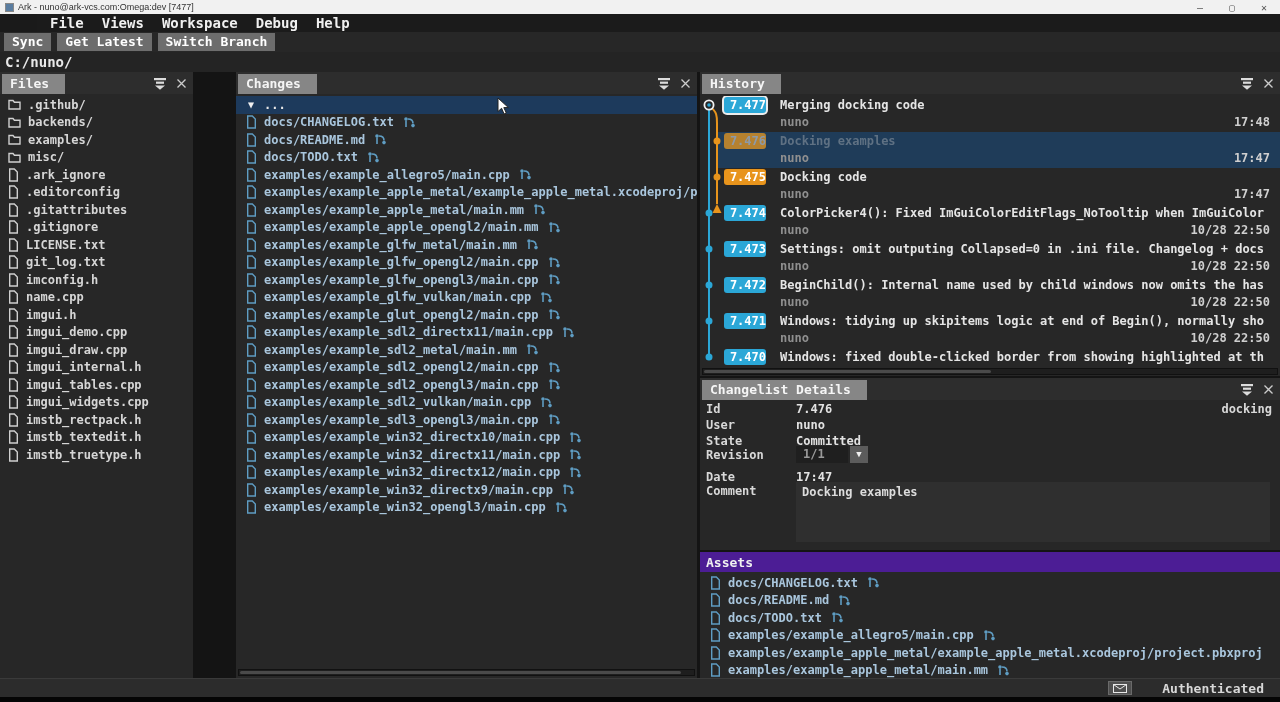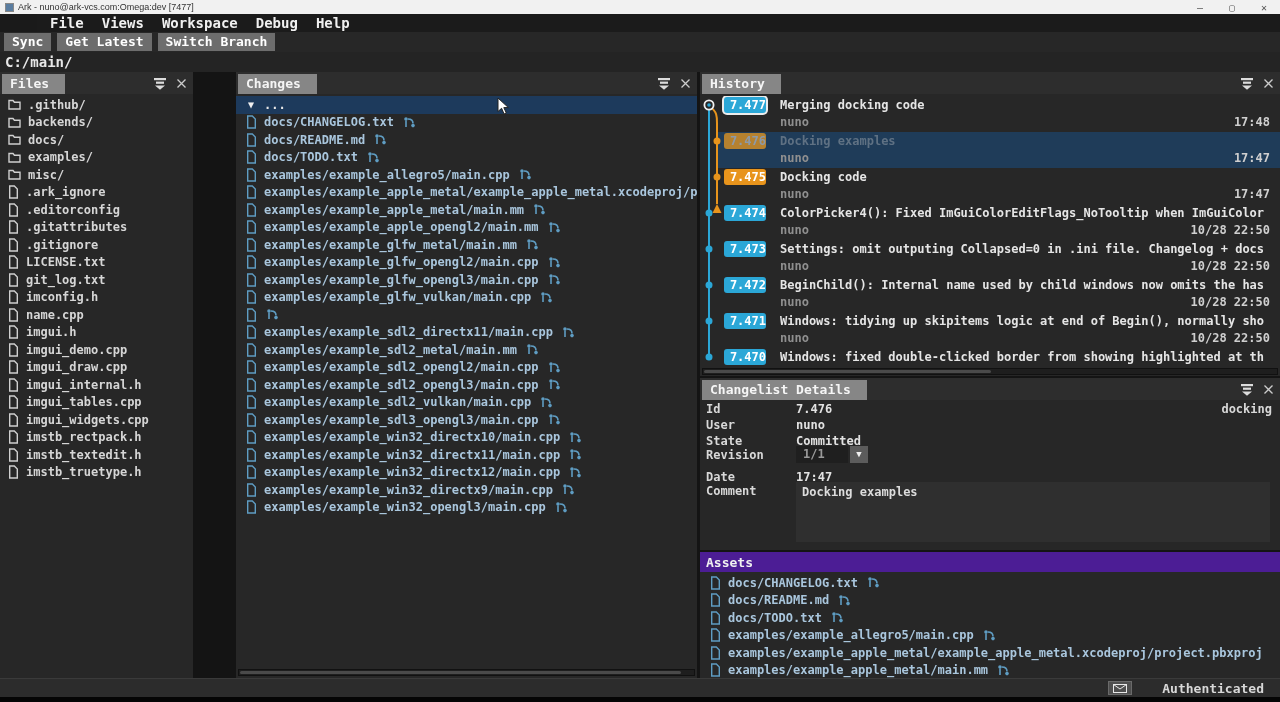--- a/index.html
+++ b/index.html
@@ -139,21 +139,21 @@
     <span class="menuitem">Workspace</span>
     <span class="menuitem">Debug</span>
     <span class="menuitem">Help</span>
   </div>
 <div class="toolbar" id="toolbar">
     <span class="tbtn">Sync</span>
     <span class="tbtn">Get Latest</span>
     <span class="tbtn">Switch Branch</span>
   </div>
 <div class="pathbar">
-  <span>C:/main/</span>
+  <span>C:/nuno/</span>
 </div>
 
 <div class="main">
 
   <div class="panel panel-files">
     <div class="phead">
       <span class="ptab">Files</span>
       <span class="picons">
         <span class="iconbox">
             <svg width="14" height="13" viewBox="0 0 14 13">
@@ -185,28 +185,20 @@
             </svg>
           </span>
      <span>backends/</span>
    </div>
         <div class="frow">
      <span class="iconbox">
             <svg width="13" height="11" viewBox="0 0 13 11">
               <path d="M1 1.5 h4 l1.4 1.8 h5.6 v6.7 h-11 z" fill="none" stroke="#cfcfcf" stroke-width="1.4"></path>
             </svg>
           </span>
-     <span>docs/</span>
-   </div>
-        <div class="frow">
-     <span class="iconbox">
-            <svg width="13" height="11" viewBox="0 0 13 11">
-              <path d="M1 1.5 h4 l1.4 1.8 h5.6 v6.7 h-11 z" fill="none" stroke="#cfcfcf" stroke-width="1.4"></path>
-            </svg>
-          </span>
      <span>examples/</span>
    </div>
         <div class="frow">
      <span class="iconbox">
             <svg width="13" height="11" viewBox="0 0 13 11">
               <path d="M1 1.5 h4 l1.4 1.8 h5.6 v6.7 h-11 z" fill="none" stroke="#cfcfcf" stroke-width="1.4"></path>
             </svg>
           </span>
      <span>misc/</span>
    </div>
@@ -541,20 +533,21 @@
                 <circle cx="10" cy="9.6" r="1.8" fill="#5f9dc3"></circle>
               </svg>
             </span>
    </div>
           <div class="crow">
      <span class="iconbox">
               <svg width="11" height="14" viewBox="0 0 11 14">
                 <path d="M1.7 1 h4.6 l3 3 v9 h-7.6 z" fill="none" stroke="#5f9dc3" stroke-width="1.4"></path>
               </svg>
             </span>
+     <span>examples/example_glut_opengl2/main.cpp</span>
      <span class="micon">
               <svg width="13" height="13" viewBox="0 0 13 13">
                 <circle cx="3" cy="3" r="1.8" fill="#5f9dc3"></circle>
                 <path d="M3 4.6 v6.4" stroke="#5f9dc3" stroke-width="1.6" fill="none"></path>
                 <path d="M5 3 c3.4 0 5 1.7 5 4.4" stroke="#5f9dc3" stroke-width="1.6" fill="none"></path>
                 <circle cx="10" cy="9.6" r="1.8" fill="#5f9dc3"></circle>
               </svg>
             </span>
    </div>
           <div class="crow">

